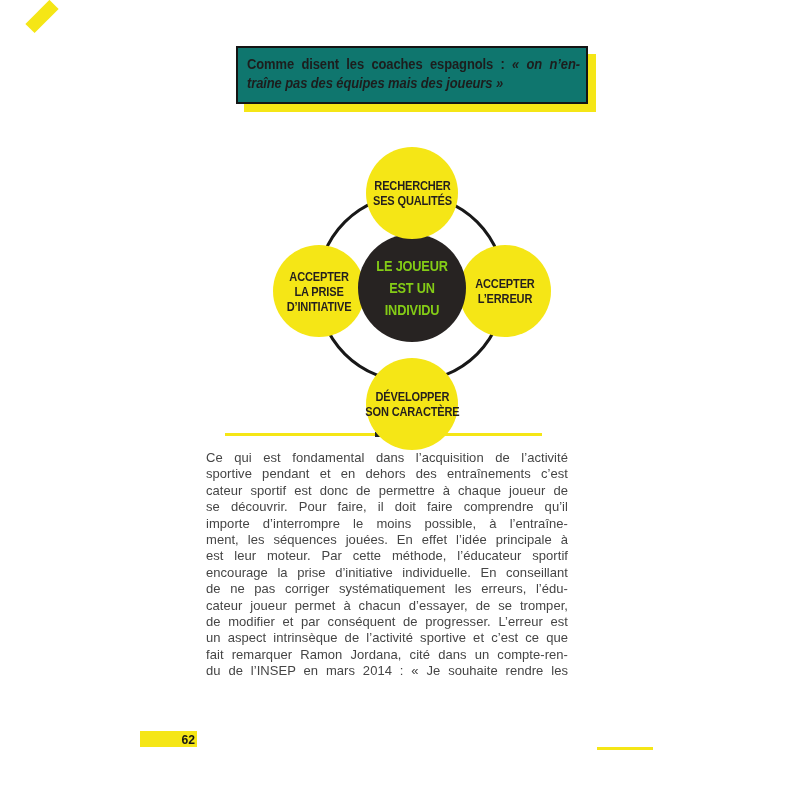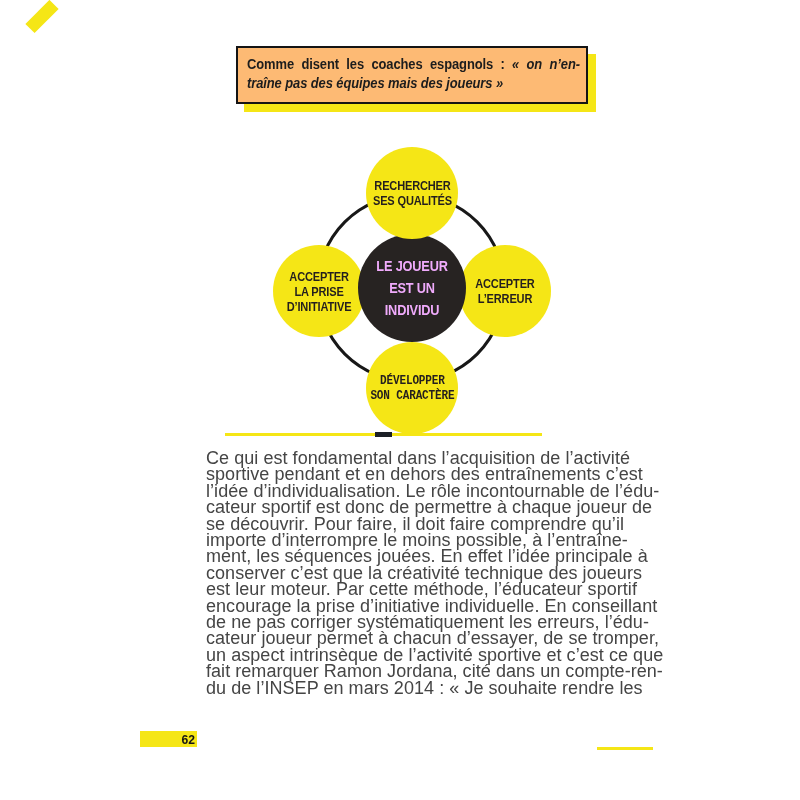--- a/index.html
+++ b/index.html
@@ -21,21 +21,21 @@
   
   .corner-mark{
     position:absolute;left:25px;top:10px;width:34px;height:13px;
     background:var(--yellow);
     transform:rotate(-45deg);
   }
 
   
   .quote-box{
     position:absolute;left:236px;top:46px;width:352px;height:58px;
-    background:#fdba74;
+    background:#0f766e;
     border:2px solid #141414;
     box-shadow:8px 8px 0 0 var(--yellow);
     z-index:3;
   }
   .quote-inner{
     position:absolute;left:9px;top:7px;width:360px;
     transform:scaleX(0.925);transform-origin:top left;
     color:var(--ink);
     font-size:14px;font-weight:bold;line-height:19px;
     letter-spacing:-0.1px;
@@ -59,40 +59,40 @@
     font-weight:bold;
     transform:scaleX(0.85);
     letter-spacing:-0.2px;
     white-space:nowrap;
   }
   .c-yellow{
     width:92px;height:92px;background:var(--yellow);
     color:#241f1e;font-size:13px;line-height:15px;
   }
   .c-top{left:366px;top:147px;z-index:4;}
-  .c-bottom{left:366px;top:342px;z-index:4;font-family:Liberation Mono, monospace;}
+  .c-bottom{left:366px;top:358px;z-index:4;}
   .c-left{left:273px;top:245px;z-index:2;}
   .c-right{left:459px;top:245px;z-index:2;}
   .c-center{
     left:358px;top:234px;width:108px;height:108px;
-    background:var(--circle-black);color:#f0abfc;
+    background:var(--circle-black);color:#84cc16;
     font-size:15px;line-height:22px;letter-spacing:0.3px;
     z-index:3;
   }
 
   
   .divider{position:absolute;left:225px;top:431px;width:317px;height:7px;}
   .divider .bar{position:absolute;left:0;right:0;top:2px;height:3px;background:var(--yellow);}
   .divider .dash{position:absolute;left:150px;top:1px;width:17px;height:5px;background:#1c2026;}
 
   
   .body-text{
     position:absolute;left:206px;top:450px;width:362px;
     color:var(--body-ink);
-    font-size:18px;line-height:16.4px;
+    font-size:13px;line-height:16.4px;
     letter-spacing:0.05px;
   }
   .t-line{text-align:justify;text-align-last:justify;white-space:nowrap;}
   .t-line .ital{}
 
   
   .page-number-bar{
     position:absolute;left:140px;top:731px;width:57px;height:16px;
     background:var(--yellow);
     display:flex;align-items:center;justify-content:flex-end;
@@ -164,30 +164,29 @@
   </div>
 
   <div class="divider">
     <div class="bar"></div>
     <div class="dash"></div>
   </div>
 
   <div class="body-text">
     <div class="t-line">Ce qui est fondamental dans l’acquisition de l’activité</div>
     <div class="t-line">sportive pendant et en dehors des entraînements c’est</div>
-    <div class="t-line">l’idée d’individualisation. Le rôle incontournable de l’édu-</div>
     <div class="t-line">cateur sportif est donc de permettre à chaque joueur de</div>
     <div class="t-line">se découvrir. Pour faire, il doit faire comprendre qu’il</div>
     <div class="t-line">importe d’interrompre le moins possible, à l’entraîne-</div>
     <div class="t-line">ment, les séquences jouées. En effet l’idée principale à</div>
-    <div class="t-line">conserver c’est que la créativité technique des joueurs</div>
     <div class="t-line">est leur moteur. Par cette méthode, l’éducateur sportif</div>
     <div class="t-line">encourage la prise d’initiative individuelle. En conseillant</div>
     <div class="t-line">de ne pas corriger systématiquement les erreurs, l’édu-</div>
     <div class="t-line">cateur joueur permet à chacun d’essayer, de se tromper,</div>
+    <div class="t-line">de modifier et par conséquent de progresser. L’erreur est</div>
     <div class="t-line">un aspect intrinsèque de l’activité sportive et c’est ce que</div>
     <div class="t-line">fait remarquer Ramon Jordana, cité dans un compte-ren-</div>
     <div class="t-line"><span>du de l’INSEP en mars 2014 : </span><span class="ital">« Je souhaite rendre les</span></div>
   </div>
 
   <div class="page-number-bar">
     <span class="num">62</span>
   </div>
 
   <div class="footer-rule"></div>

